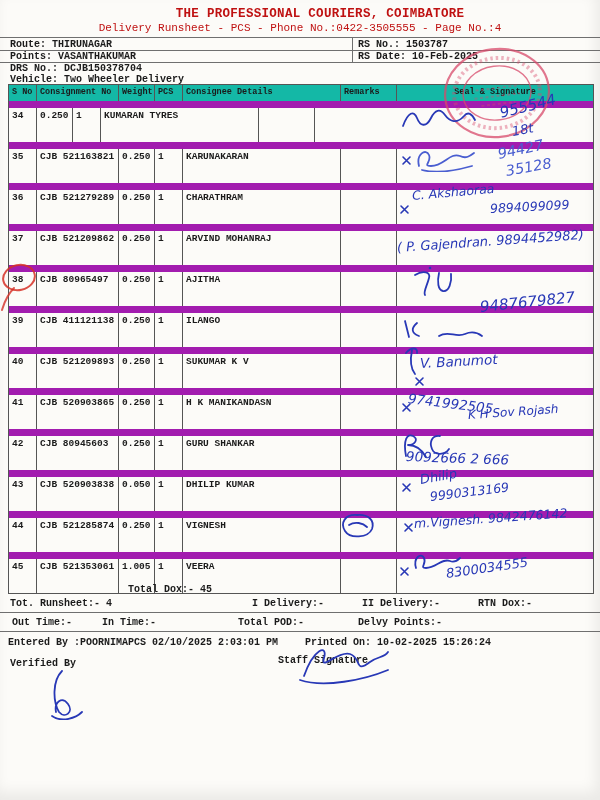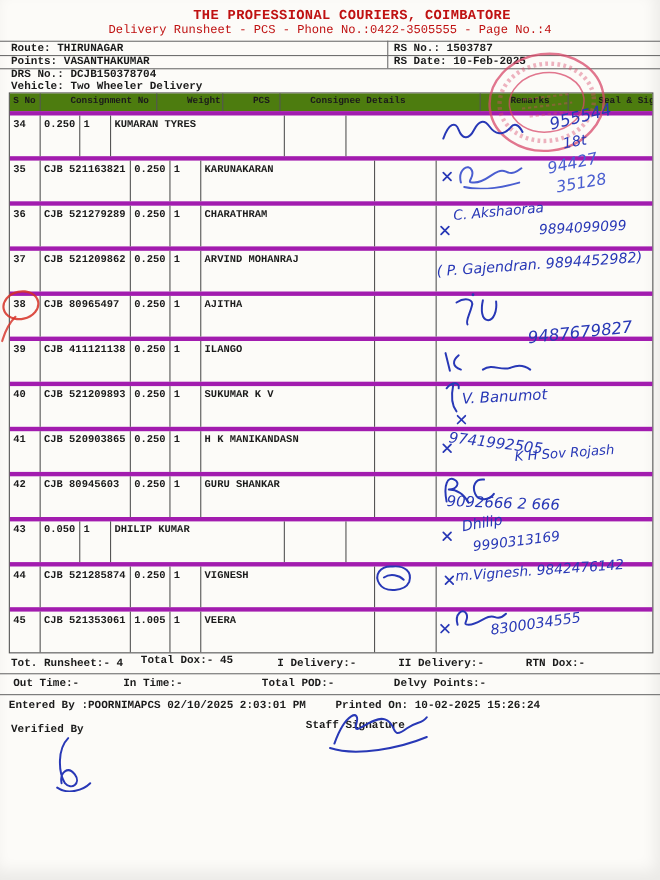--- a/index.html
+++ b/index.html
@@ -8,23 +8,23 @@
         box-shadow:inset -4px -8px 14px rgba(0,0,0,0.07);}
   .title{position:absolute;top:7px;left:0;right:0;text-align:center;color:#bf1111;
          font-weight:bold;font-size:12.5px;letter-spacing:.3px;margin-left:40px;}
   .subtitle{position:absolute;top:22px;left:0;right:0;text-align:center;color:#bf1111;
          font-weight:normal;font-size:11px;}
   .hr{position:absolute;left:0;right:0;border-top:1px solid #6f6f6f;height:0;}
   .vr{position:absolute;border-left:1px solid #6f6f6f;width:0;}
   .info{position:absolute;font-size:10px;font-weight:bold;white-space:nowrap;}
   .info .lbl{margin-right:6px;}
   .tbl{position:absolute;left:8px;top:84px;width:584px;border:1px solid #555;background:transparent;}
-  .thead{display:flex;height:16px;background:#4d7c0f;gap:24px;}
+  .thead{display:flex;height:16px;background:#14b8a6;}
   .thead .cell{font-size:8.5px;padding-top:2px;}
-  .trow{display:flex;height:41px;border-top:4px solid #a21caf;box-sizing:border-box;}
+  .trow{display:flex;height:41px;border-top:7px solid #a21caf;box-sizing:border-box;}
   .cell{border-right:1px solid #555;box-sizing:border-box;padding:2px 3px;font-size:9.5px;
         font-weight:bold;overflow:hidden;white-space:nowrap;}
   .cell:last-child{border-right:none;}
   .c-sno{width:28px;} .c-cons{width:82px;} .c-wt{width:36px;} .c-pcs{width:28px;}
   .c-name{width:158px;} .c-rem{width:56px;} .c-sig{flex:1;}
   .sig-head{text-align:center;}
   .fline{position:absolute;font-size:10px;font-weight:bold;white-space:nowrap;}
   .ink{position:absolute;left:0;top:0;width:600px;height:800px;pointer-events:none;}
   .hw{position:absolute;color:#2838b6;font-family:"DejaVu Sans",sans-serif;font-style:italic;
       font-weight:500;white-space:nowrap;transform-origin:left center;}
@@ -157,20 +157,21 @@
       <div class="cell c-sno">42</div>
       <div class="cell c-cons">CJB 80945603</div>
       <div class="cell c-wt">0.250</div>
       <div class="cell c-pcs">1</div>
       <div class="cell c-name">GURU SHANKAR</div>
       <div class="cell c-rem"></div>
       <div class="cell c-sig"></div>
     </div>
     <div class="trow">
       <div class="cell c-sno">43</div>
+      <div class="cell c-cons">CJB 520903838</div>
       <div class="cell c-wt">0.050</div>
       <div class="cell c-pcs">1</div>
       <div class="cell c-name">DHILIP KUMAR</div>
       <div class="cell c-rem"></div>
       <div class="cell c-sig"></div>
     </div>
     <div class="trow">
       <div class="cell c-sno">44</div>
       <div class="cell c-cons">CJB 521285874</div>
       <div class="cell c-wt">0.250</div>
@@ -184,28 +185,28 @@
       <div class="cell c-cons">CJB 521353061</div>
       <div class="cell c-wt">1.005</div>
       <div class="cell c-pcs">1</div>
       <div class="cell c-name">VEERA</div>
       <div class="cell c-rem"></div>
       <div class="cell c-sig"></div>
     </div>
   </div>
 
   <div class="fline" style="left:10px;top:598px">Tot. Runsheet:- 4</div>
-  <div class="fline" style="left:128px;top:596px">Total Dox:- 45</div>
+  <div class="fline" style="left:128px;top:584px">Total Dox:- 45</div>
   <div class="fline" style="left:252px;top:598px">I Delivery:-</div>
   <div class="fline" style="left:362px;top:598px">II Delivery:-</div>
   <div class="fline" style="left:478px;top:598px">RTN Dox:-</div>
   <div class="hr" style="top:612px"></div>
 
   <div class="fline" style="left:12px;top:617px">Out Time:-</div>
-  <div class="fline" style="left:112px;top:617px">In Time:-</div>
+  <div class="fline" style="left:102px;top:617px">In Time:-</div>
   <div class="fline" style="left:238px;top:617px">Total POD:-</div>
   <div class="fline" style="left:358px;top:617px">Delvy Points:-</div>
   <div class="hr" style="top:631px"></div>
 
   <div class="fline" style="left:8px;top:637px">Entered By :POORNIMAPCS 02/10/2025 2:03:01 PM</div>
   <div class="fline" style="left:305px;top:637px">Printed On: 10-02-2025 15:26:24</div>
 
   <div class="fline" style="left:10px;top:658px">Verified By</div>
   <div class="fline" style="left:278px;top:655px">Staff Signature</div>
 

